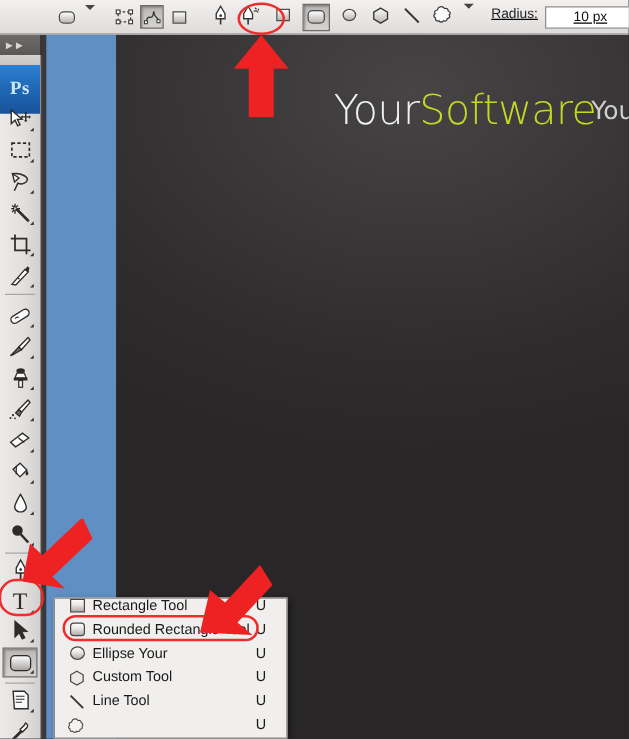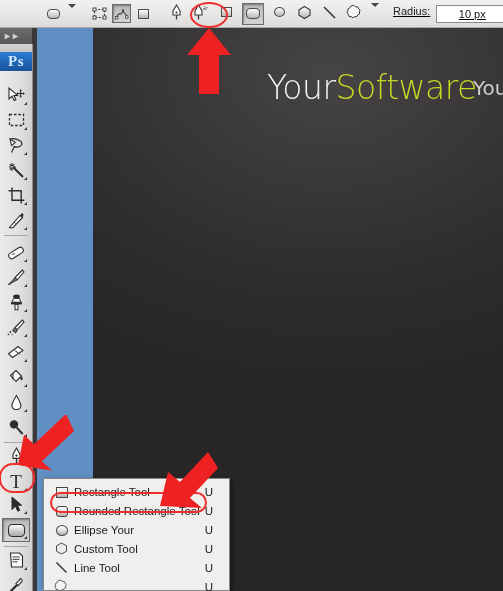--- a/index.html
+++ b/index.html
@@ -73,21 +73,21 @@
   }
   #collapse-bar .chev { color:#d8d6d4; font-size:9px; letter-spacing:-1px; }
   #tool-gap { height:8px; background:linear-gradient(to bottom,#d5d3d1,#c9c7c5);
               border-right:1px solid #8f8d8b;}
   #toolbar {
     background:linear-gradient(to right,#eceae8 0%,#e2e0de 60%,#d2d0ce 100%);
     border-right:1px solid #8f8d8b;
     height:539px; position:relative;
   }
   #ps-logo {
-    height:19px; background:linear-gradient(to bottom,#2b7fd4 0%,#1f67b4 50%,#18539a 100%);
+    height:39px; background:linear-gradient(to bottom,#2b7fd4 0%,#1f67b4 50%,#18539a 100%);
     color:#cfe6ff; font-size:15px; font-weight:bold; font-family:"Liberation Serif",serif;
     display:flex; align-items:center; justify-content:center; letter-spacing:.5px;
   }
   .tool {
     position:absolute; left:3px; width:26px; height:24px;
     display:flex; align-items:center; justify-content:center;
   }
   .tool svg { display:block; }
   .tool .corner {
     position:absolute; right:2px; bottom:2px;
@@ -129,21 +129,21 @@
   }
 
   
   #flyout {
     position:absolute; left:43px; top:478px; width:187px; height:113px;
     background:#f0efee; border:1px solid #8a8886;
     box-shadow:2px 2px 5px rgba(0,0,0,.45);
     z-index:20;
   }
   .mi {
-    height:19px; display:flex; align-items:flex-end;
+    height:19px; display:flex; align-items:flex-start;
     position:relative; padding-left:9px; color:#1a1a1a; font-size:11.5px;
   }
   .mi .mi-icon { width:17px; display:flex; align-items:center; justify-content:center; }
   .mi .mi-label { margin-left:4px; }
   .mi .mi-key { position:absolute; right:16px; color:#1a1a1a; font-size:11.5px; }
 
   .mg-rect { width:12px;height:11px;border:1px solid #4a4846;
              background:linear-gradient(to bottom,#fdfdfd 0%,#e8e6e4 45%,#b0aeac 100%); }
   .mg-rrect { width:12px;height:11px;border-radius:3px;border:1px solid #4a4846;
              background:linear-gradient(to bottom,#fdfdfd 0%,#e8e6e4 45%,#b0aeac 100%); }

